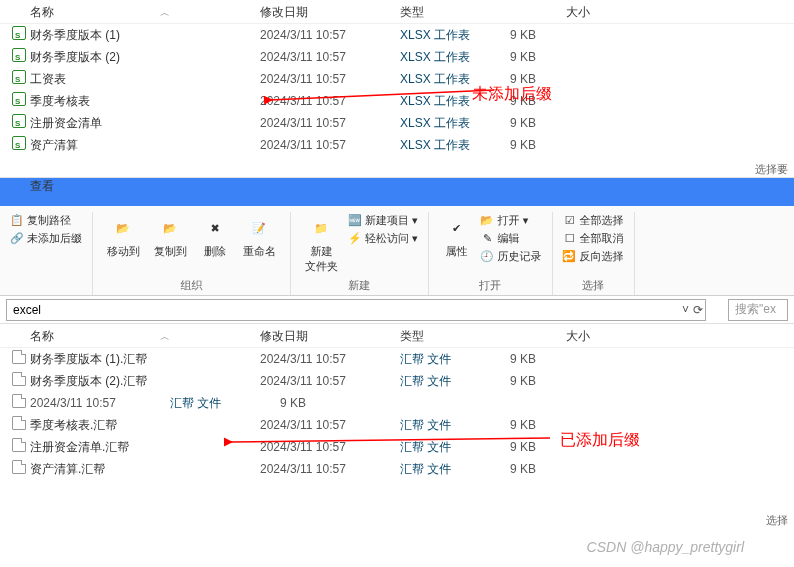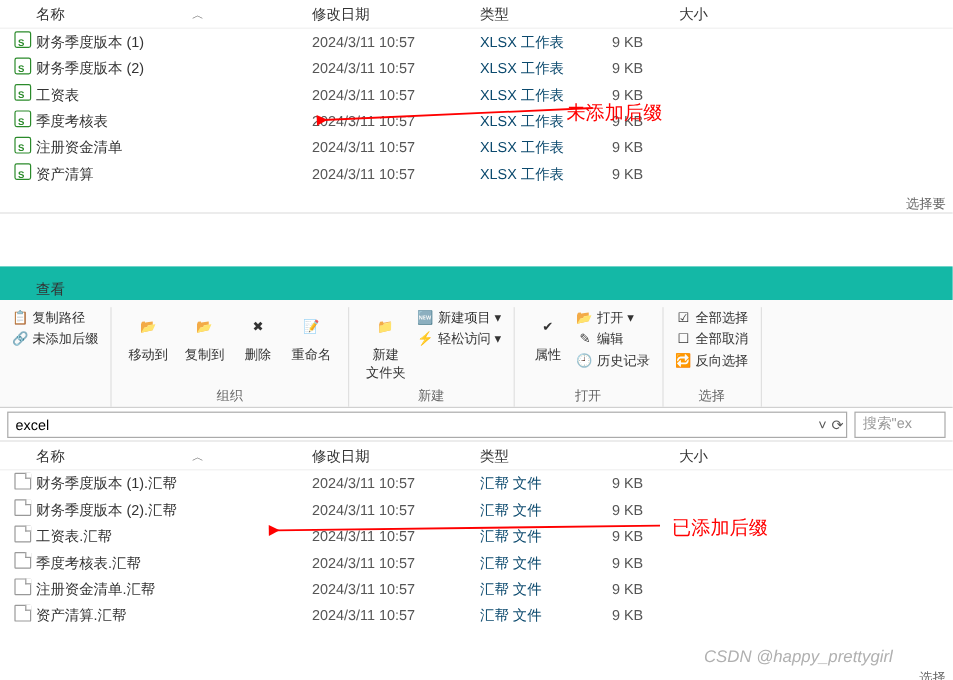--- a/index.html
+++ b/index.html
@@ -25,31 +25,31 @@
 .file-icon { width: 14px; height: 14px; background: #fff; border: 1px solid #999; border-radius: 1px; position: relative; display: inline-block; }
 .file-icon::after { content: ""; position: absolute; top: -1px; right: -1px; width: 4px; height: 4px; background: #fff; border-left: 1px solid #999; border-bottom: 1px solid #999; }
 .status-bar { position: absolute; bottom: 0; right: 6px; font-size: 11px; color: #666; }
 .annotation { position: absolute; color: #ff0000; font-size: 16px; pointer-events: none; }
 .annotation.top-ann { top: 84px; left: 472px; }
 .annotation.mid-ann { top: 430px; left: 560px; }
 .arrow { position: absolute; pointer-events: none; }
 .arrow.top-arrow { top: 90px; left: 270px; width: 224px; height: 2px; }
 .arrow.mid-arrow { top: 438px; left: 230px; width: 320px; height: 2px; }
 .arrow svg { overflow: visible; }
-.toolbar-row { display: flex; align-items: flex-end; height: 28px; padding-left: 30px; font-size: 12px; color: #333; background: #14b8a6; margin-top: 44px; }
+.toolbar-row { display: flex; align-items: flex-start; height: 28px; padding-left: 30px; font-size: 12px; color: #333; background: #3b82f6; }
 .ribbon { display: flex; height: 90px; border-bottom: 1px solid #d0d0d0; background: #fafafa; padding-top: 6px; }
 .ribbon-group { border-right: 1px solid #e0e0e0; padding: 0 10px; display: flex; flex-direction: column; justify-content: space-between; align-items: center; }
 .ribbon-group .group-content { display: flex; align-items: flex-start; gap: 6px; flex: 1; }
 .ribbon-group .group-label { font-size: 11px; color: #666; padding: 2px 0; }
 .ribbon-btn-small { display: flex; align-items: center; font-size: 11px; color: #333; gap: 3px; padding: 1px 0; white-space: nowrap; }
 .ribbon-btn-big { display: flex; flex-direction: column; align-items: center; font-size: 11px; color: #333; gap: 2px; padding: 2px 4px; }
 .ribbon-icon-big { width: 28px; height: 28px; display: flex; align-items: center; justify-content: center; }
 .ribbon-icon-small { width: 14px; height: 14px; display: inline-flex; align-items: center; justify-content: center; }
 .vbtns { display: flex; flex-direction: column; gap: 1px; }
-.breadcrumb-bar { display: flex; align-items: center; height: 28px; padding: 0 6px; gap: 6px; border-bottom: 1px solid #e0e0e0; }
+.breadcrumb-bar { display: flex; align-items: center; height: 28px; padding: 0 6px; gap: 22px; border-bottom: 1px solid #e0e0e0; }
 .breadcrumb-input { flex: 0 0 700px; height: 22px; border: 1px solid #aaa; padding: 0 6px; font-size: 12px; display: flex; align-items: center; position: relative; }
 .breadcrumb-input .bc-icons { position: absolute; right: 2px; display: flex; gap: 4px; color: #555; }
 .search-box { flex: 1; height: 22px; border: 1px solid #aaa; padding: 0 6px; font-size: 12px; color: #999; display: flex; align-items: center; overflow: hidden; }
 .watermark { position: absolute; right: 50px; bottom: 12px; color: #b0b0b0; font-size: 14px; font-style: italic; pointer-events: none; margin-top: 22px; }
 </style>
 </head>
 <body>
 
 <div class="pane top">
   <div class="columns-header">
@@ -261,21 +261,20 @@
         </span>
         <span class="name-cell">财务季度版本 (2).汇帮</span>
         <span class="date-cell">2024/3/11 10:57</span>
         <span class="type-cell">汇帮 文件</span>
         <span class="size-cell">9 KB</span>
       </div>
     <div class="file-row">
         <span class="icon-cell">
           <span class="file-icon"></span>
         </span>
-        <span class="name-cell">工资表.汇帮</span>
         <span class="date-cell">2024/3/11 10:57</span>
         <span class="type-cell">汇帮 文件</span>
         <span class="size-cell">9 KB</span>
       </div>
     <div class="file-row">
         <span class="icon-cell">
           <span class="file-icon"></span>
         </span>
         <span class="name-cell">季度考核表.汇帮</span>
         <span class="date-cell">2024/3/11 10:57</span>

